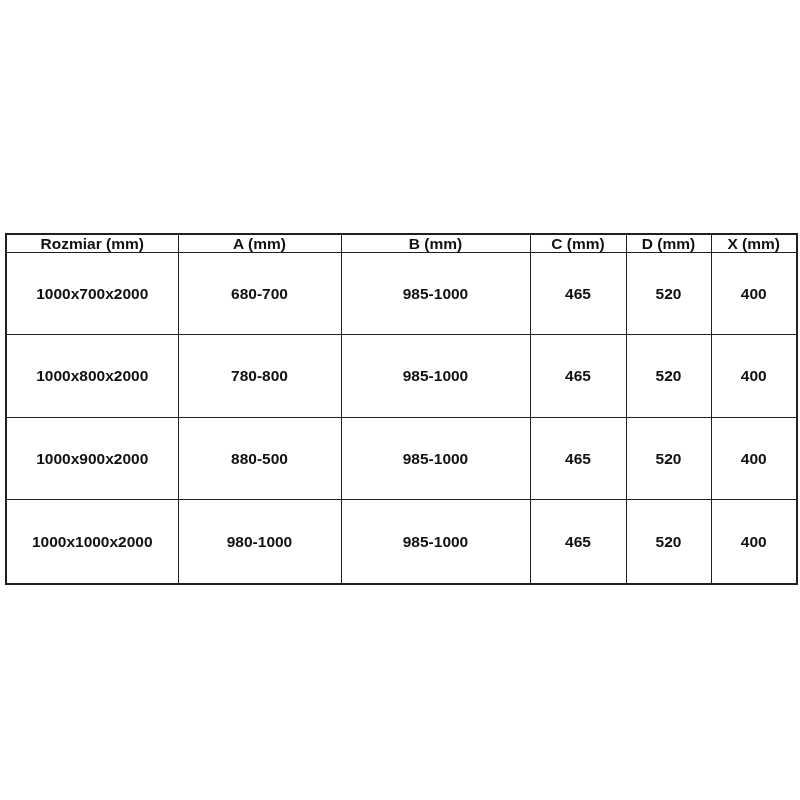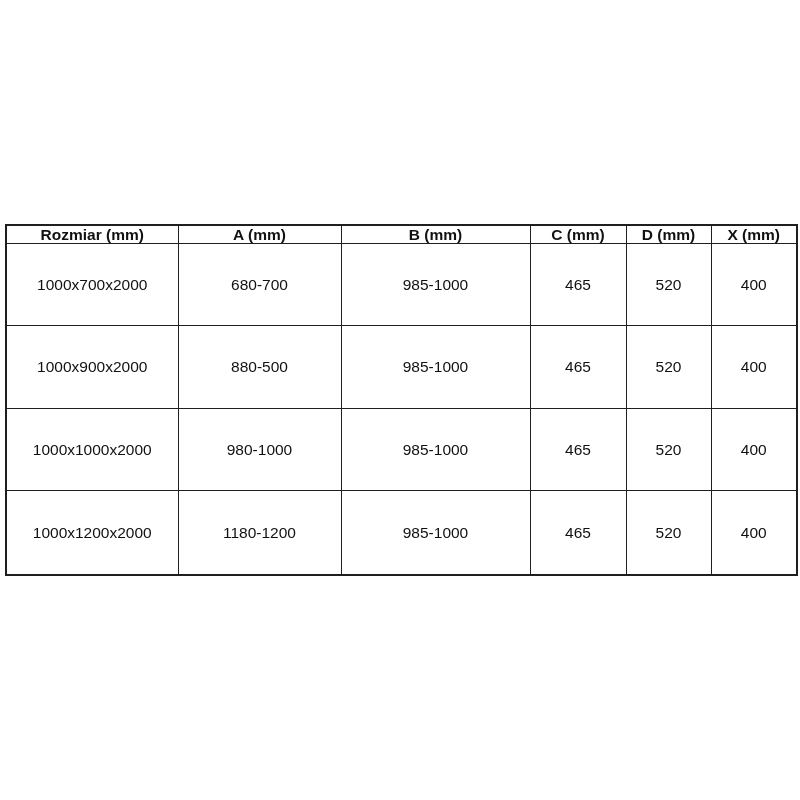--- a/index.html
+++ b/index.html
@@ -17,21 +17,21 @@
   .stage {
     position: absolute;
     left: 0;
     top: 0;
     width: 800px;
     height: 800px;
   }
   table.dims {
     position: absolute;
     left: 5px;
-    top: 224px;
+    top: 233px;
     width: 791px;
     height: 352px;
     border-collapse: collapse;
     table-layout: fixed;
     background: var(--row-bg, #ffffff);
   }
   table.dims th,
   table.dims td {
     border: 1px solid var(--border-color, #1f1f1f);
     text-align: center;
@@ -44,21 +44,21 @@
     white-space: nowrap;
   }
   table.dims {
     border: 2px solid var(--border-color, #1f1f1f);
   }
   table.dims th {
     font-weight: bold;
     background: var(--header-bg, #ffffff);
   }
   table.dims td {
-    font-weight: normal;
+    font-weight: bold;
   }
 </style>
 </head>
 <body>
 
 <div class="stage">
   <table class="dims">
     <colgroup>
         <col style="width: 172px;">
         <col style="width: 163px;">
@@ -80,38 +80,38 @@
     <tbody>
         <tr>
           <td>1000x700x2000</td>
           <td>680-700</td>
           <td>985-1000</td>
           <td>465</td>
           <td>520</td>
           <td>400</td>
         </tr>
         <tr>
+          <td>1000x800x2000</td>
+          <td>780-800</td>
+          <td>985-1000</td>
+          <td>465</td>
+          <td>520</td>
+          <td>400</td>
+        </tr>
+        <tr>
           <td>1000x900x2000</td>
           <td>880-500</td>
           <td>985-1000</td>
           <td>465</td>
           <td>520</td>
           <td>400</td>
         </tr>
         <tr>
           <td>1000x1000x2000</td>
           <td>980-1000</td>
           <td>985-1000</td>
           <td>465</td>
           <td>520</td>
           <td>400</td>
         </tr>
-        <tr>
-          <td>1000x1200x2000</td>
-          <td>1180-1200</td>
-          <td>985-1000</td>
-          <td>465</td>
-          <td>520</td>
-          <td>400</td>
-        </tr>
       </tbody>
   </table>
 </div>
 
 </body></html>

